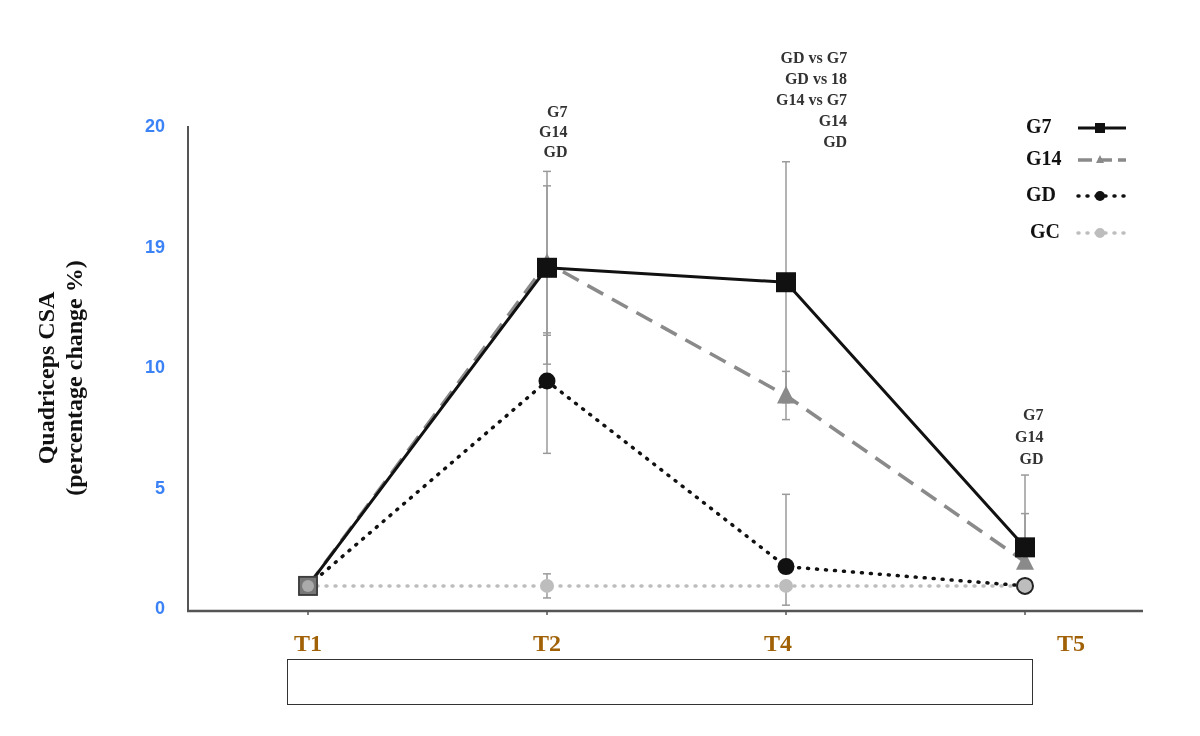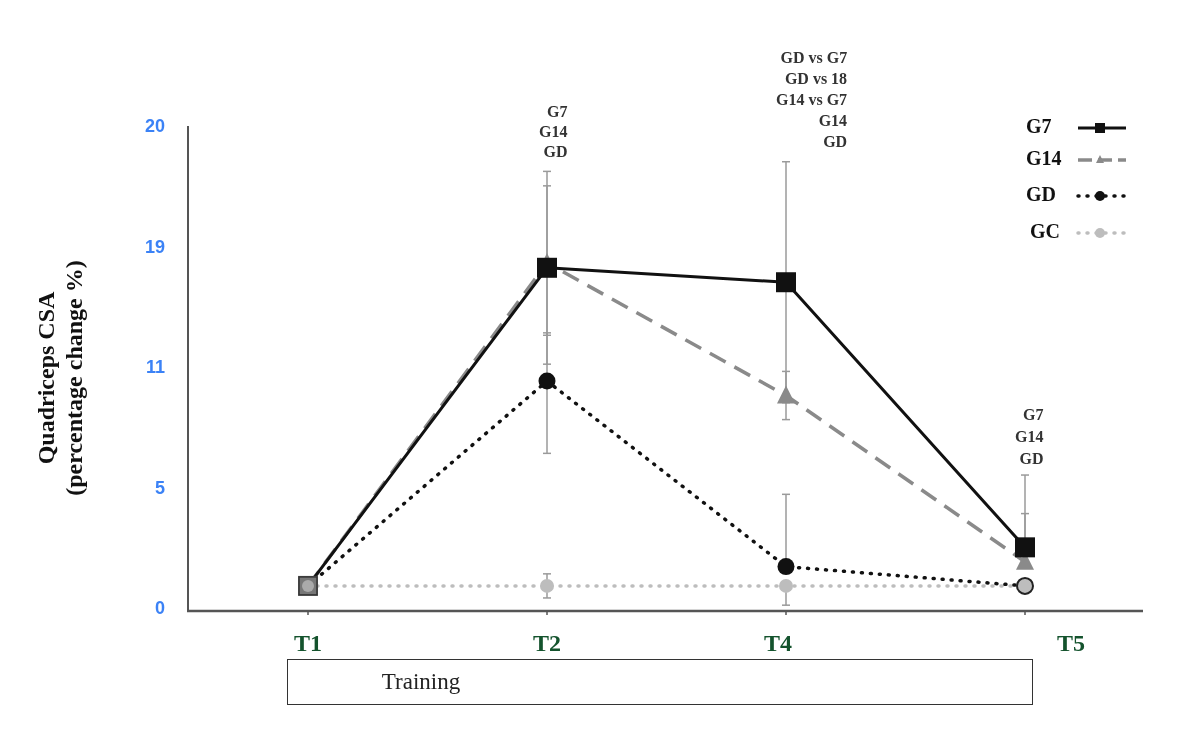--- a/index.html
+++ b/index.html
@@ -1,20 +1,20 @@
 <!DOCTYPE html>
 <html><head>
 <meta charset="utf-8">
 <style>
   html, body { margin:0; padding:0; background:#fff; }
   body { width:1200px; height:736px; position:relative; overflow:hidden; font-family:"Liberation Serif", serif; }
   #chart { position:absolute; left:0; top:0; }
   .ylabel { position:absolute; left:-110px; top:350px; width:340px; text-align:center; transform:rotate(-90deg); transform-origin:center; font-family:"Liberation Serif", serif; font-weight:bold; font-size:24px; line-height:28px; color:#111; }
   .ytick { position:absolute; width:40px; text-align:right; left:125px; font-family:"Liberation Sans", sans-serif; font-weight:bold; font-size:18px; color:#3b82f6; }
-  .xtick { position:absolute; top:630px; font-family:"Liberation Serif", serif; font-weight:bold; font-size:24px; color:#14532d; transform:translateX(-50%); }
+  .xtick { position:absolute; top:630px; font-family:"Liberation Serif", serif; font-weight:bold; font-size:24px; color:#a16207; transform:translateX(-50%); }
   .ann { position:absolute; font-family:"Liberation Serif", serif; font-weight:bold; font-size:16px; color:#333; line-height:20px; text-align:right; }
   .legend-label { position:absolute; font-family:"Liberation Serif", serif; font-weight:bold; font-size:20px; color:#111; }
   .phase-box { position:absolute; top:659px; height:46px; border:1.5px solid #333; display:flex; box-sizing:border-box; }
   .phase { display:flex; align-items:center; justify-content:center; font-family:"Liberation Serif", serif; font-size:23px; color:#222; box-sizing:border-box; }
   .phase + .phase { border-left:1.5px solid #333; }
 </style>
 </head>
 <body>
 
 <svg id="chart" width="1200" height="736">
@@ -89,21 +89,21 @@
   </svg>
 
 <div class="ylabel">
   <div>Quadriceps CSA</div>
   <div>(percentage change %)</div>
 </div>
 
 <div id="yticks">
     <div class="ytick" style="top: 598px;">0</div>
     <div class="ytick" style="top: 477.5px;">5</div>
-    <div class="ytick" style="top: 357px;">11</div>
+    <div class="ytick" style="top: 357px;">10</div>
     <div class="ytick" style="top: 236.5px;">19</div>
     <div class="ytick" style="top: 116px;">20</div>
   </div>
 <div id="xticks">
     <div class="xtick" style="left: 308px;">T1</div>
     <div class="xtick" style="left: 547px;">T2</div>
     <div class="xtick" style="left: 778px;">T4</div>
     <div class="xtick" style="left: 1071px;">T5</div>
   </div>
 <div id="annotations">
@@ -125,14 +125,13 @@
       <div>GD</div>
     </div>
   </div>
 <div id="legend">
     <div class="legend-label" style="left: 1026px; top: 115px;">G7</div>
     <div class="legend-label" style="left: 1026px; top: 147px;">G14</div>
     <div class="legend-label" style="left: 1026px; top: 183px;">GD</div>
     <div class="legend-label" style="left: 1030px; top: 220px;">GC</div>
   </div>
 <div id="phases" class="phase-box" style="left: 287px; width: 746px;">
-    <div class="phase" style="width: 266px;">Training</div>
   </div>
 
 </body></html>

